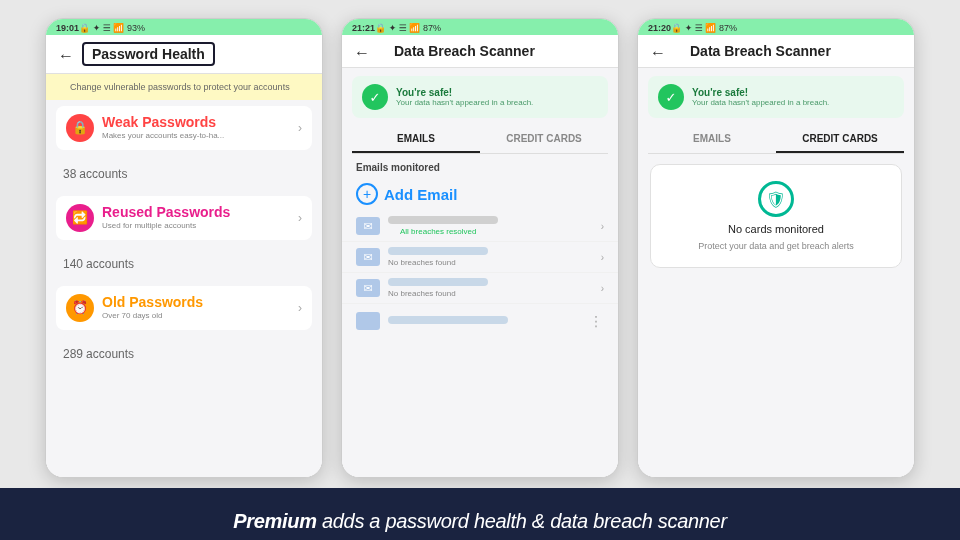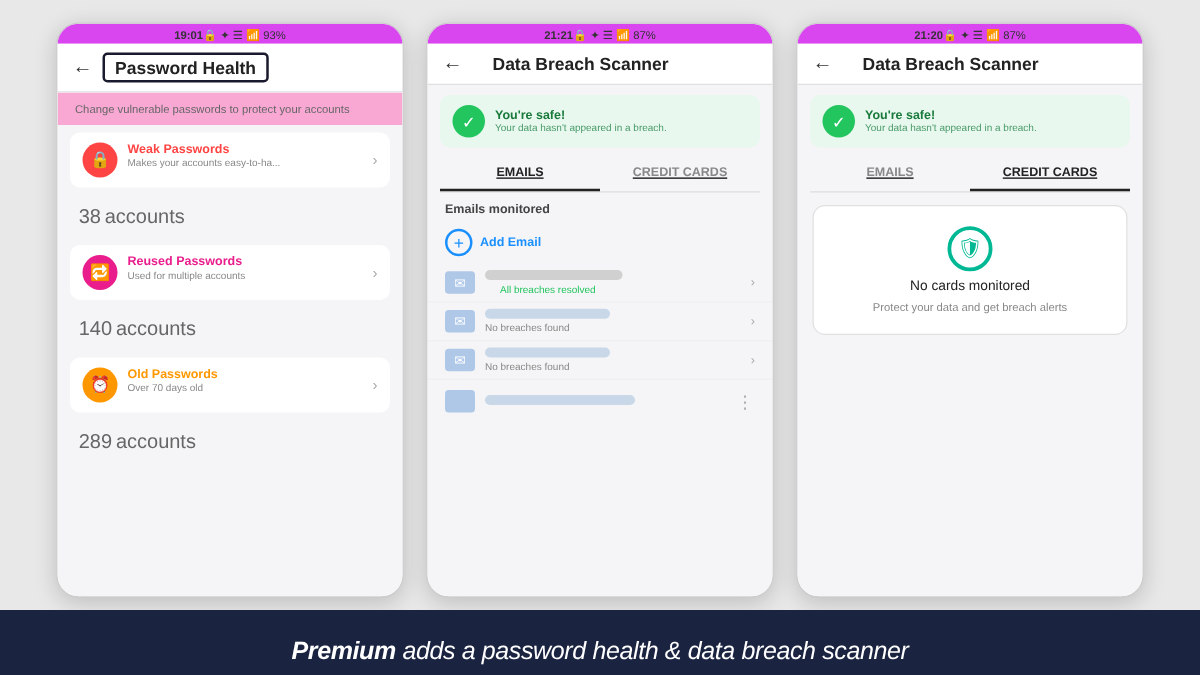--- a/index.html
+++ b/index.html
@@ -29,24 +29,24 @@
       box-shadow: 0 4px 18px rgba(0,0,0,0.18);
       overflow: hidden;
       width: 278px;
       height: 460px;
       display: flex;
       flex-direction: column;
       border: 1.5px solid #ccc;
     }
 
     .status-bar {
-      background: #d946ef;
+      background: #86efac;
       padding: 4px 10px 2px;
       display: flex;
-      justify-content: center;
+      justify-content: flex-start;
       align-items: center;
       font-size: 9px;
       color: #333;
       flex-shrink: 0;
     }
 
     .status-left { font-weight: 600; }
     .status-right { display: flex; gap: 3px; align-items: center; font-size: 9px; }
 
     .top-bar {
@@ -84,23 +84,23 @@
     
     .phone1-content {
       flex: 1;
       background: #f5f5f7;
       overflow: hidden;
     }
 
     .subtitle-text {
       font-size: 9px;
       color: #666;
-      padding: 8px 14px 6px;
+      padding: 8px 24px 6px;
       line-height: 1.3;
-      background: #f9a8d4;
+      background: #fef9c3;
     }
 
     .password-card {
       background: #fff;
       margin: 6px 10px;
       border-radius: 8px;
       padding: 8px 10px;
       display: flex;
       align-items: flex-start;
       gap: 8px;
@@ -116,36 +116,36 @@
       justify-content: center;
       flex-shrink: 0;
       font-size: 13px;
     }
 
     .pw-icon-red { background: #ff4444; color: #fff; }
     .pw-icon-pink { background: #e91e8c; color: #fff; }
     .pw-icon-orange { background: #ff9800; color: #fff; }
 
     .pw-info { flex: 1; }
-    .pw-title { font-size: 10px; font-weight: 700; }
+    .pw-title { font-size: 14px; font-weight: 700; }
     .pw-title-red { color: #ff4444; }
     .pw-title-pink { color: #e91e8c; }
     .pw-title-orange { color: #ff9800; }
     .pw-desc { font-size: 8px; color: #888; margin-top: 1px; }
     .pw-chevron { color: #aaa; font-size: 12px; align-self: center; }
 
     .pw-count {
       padding: 2px 14px 6px;
       font-size: 22px;
       font-weight: 700;
       color: #222;
     }
 
     .pw-count span {
-      font-size: 16px;
+      font-size: 12px;
       font-weight: 400;
       color: #666;
       margin-left: 3px;
     }
 
     
     .safe-banner {
       background: #e8f8ee;
       margin: 8px 10px;
       border-radius: 8px;
@@ -176,21 +176,20 @@
 
     .safe-text-sub {
       font-size: 8px;
       color: #4a9a6a;
     }
 
     .tabs-row {
       display: flex;
       border-bottom: 1px solid #ddd;
       margin: 0 10px;
-      text-decoration: underline;
     }
 
     .tab {
       flex: 1;
       text-align: center;
       padding: 7px 4px;
       font-size: 10px;
       font-weight: 600;
       color: #888;
       cursor: pointer;
@@ -224,21 +223,21 @@
       border-radius: 50%;
       display: flex;
       align-items: center;
       justify-content: center;
       color: #1a90ff;
       font-size: 14px;
       font-weight: 300;
     }
 
     .add-email-text {
-      font-size: 10px;
+      font-size: 15px;
       font-weight: 600;
       color: #1a90ff;
     }
 
     .email-item {
       display: flex;
       align-items: center;
       gap: 8px;
       padding: 5px 14px;
       border-bottom: 1px solid #f0f0f0;

